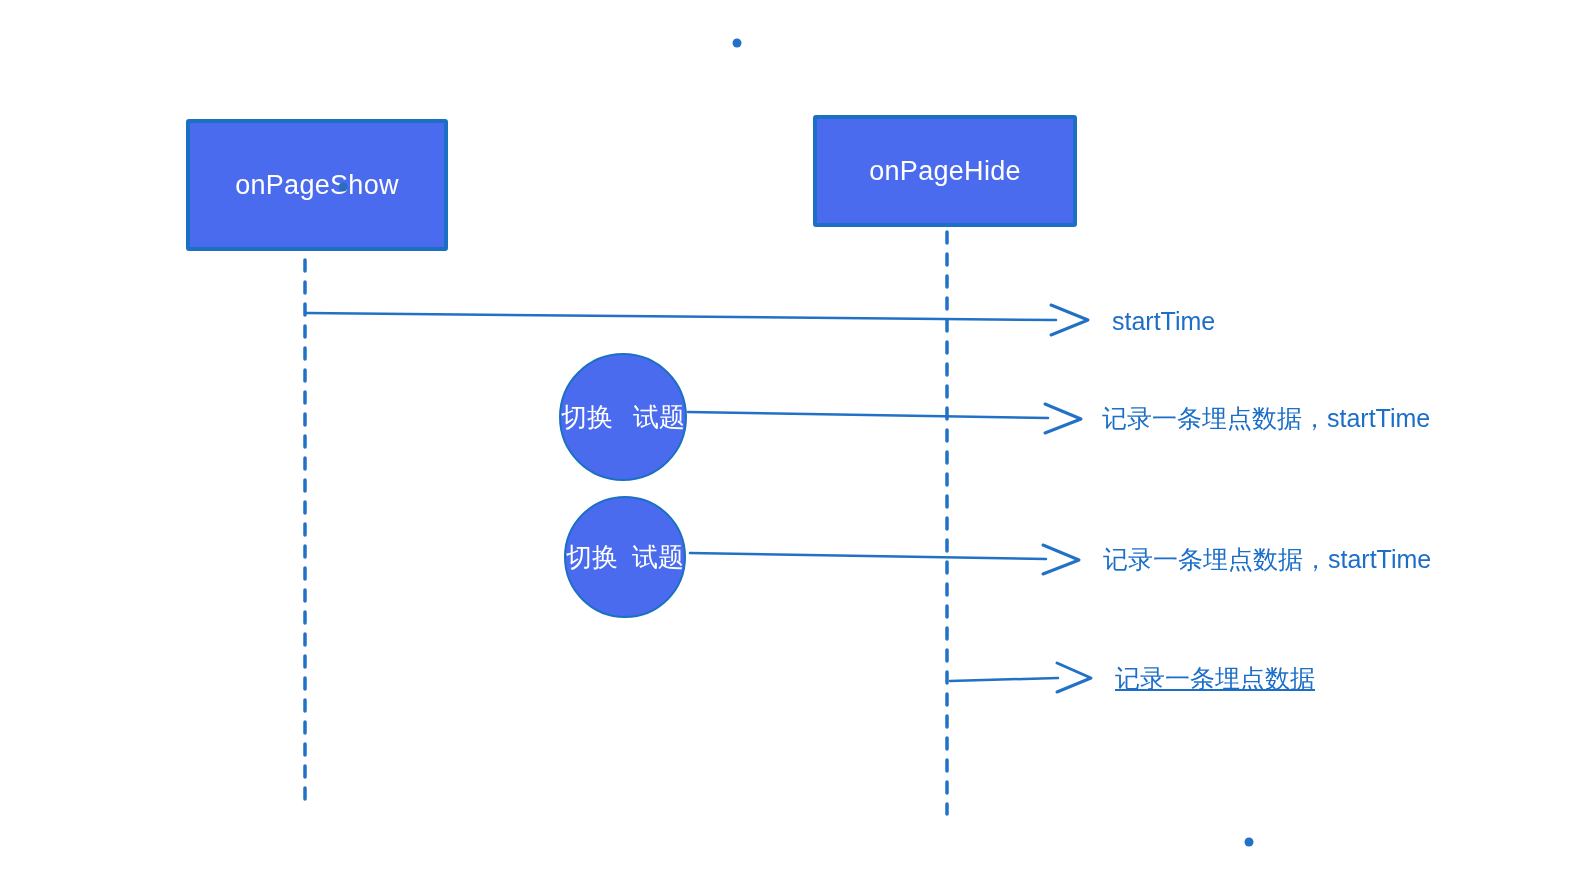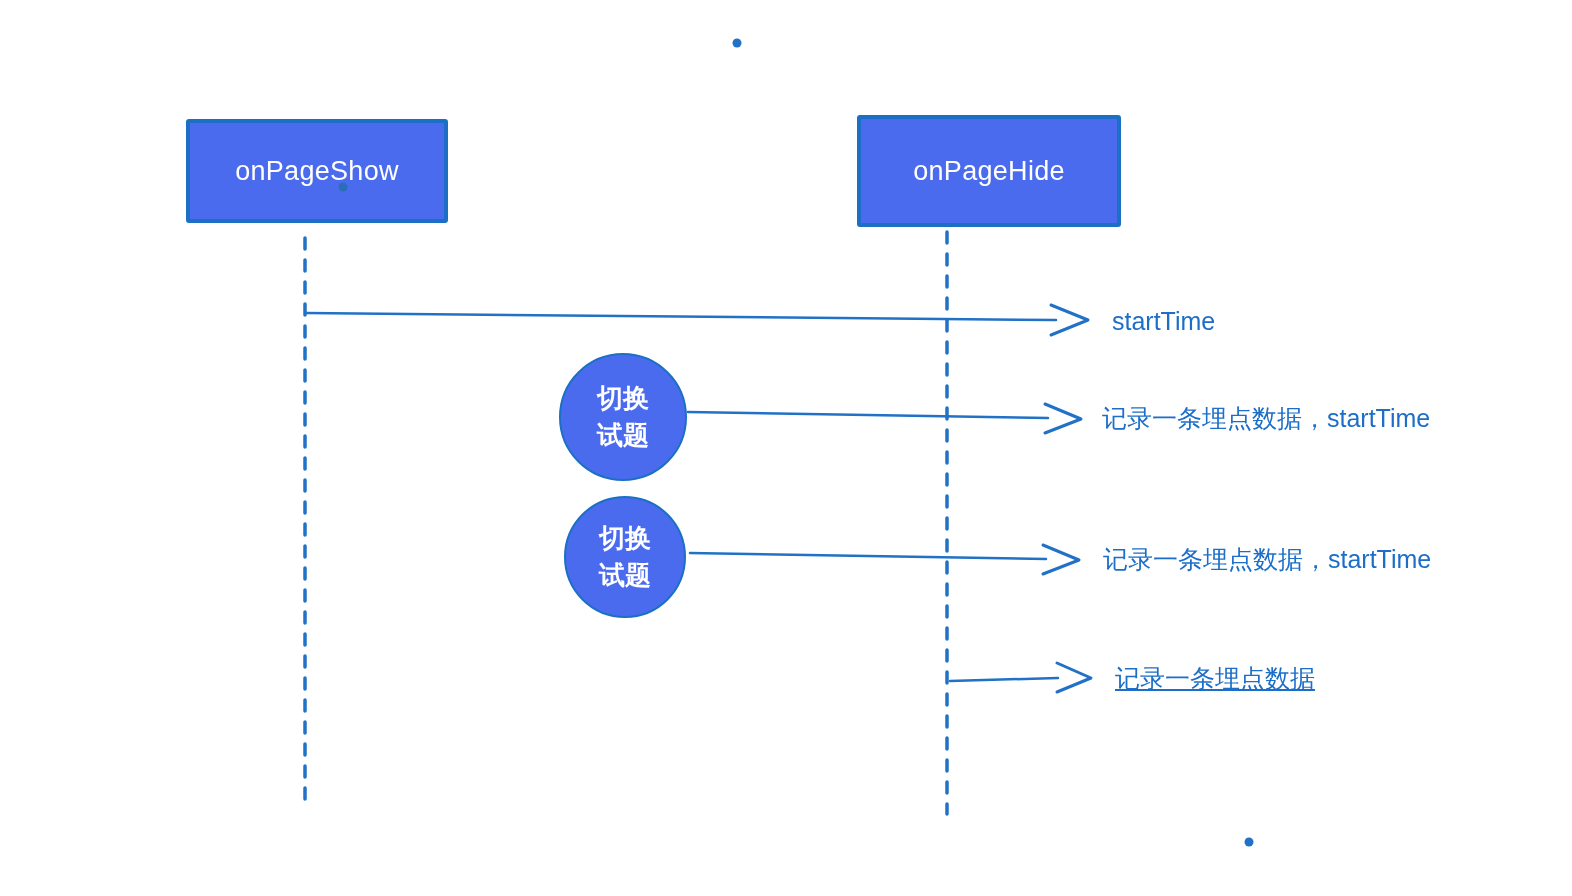--- a/index.html
+++ b/index.html
@@ -66,25 +66,24 @@
   }
   .event-circle {
     position: absolute;
     background: var(--box-fill);
     border: 2px solid var(--box-border);
     border-radius: 50%;
     color: var(--box-text);
     font-size: 26px;
     line-height: 37px;
     display: flex;
-    flex-direction: column;
+    flex-direction: row;
     align-items: center;
-    justify-content: center;
+    justify-content: space-between;
     text-align: center;
-    font-weight: bold;
   }
   .msg-label {
     position: absolute;
     color: var(--label-text);
     font-size: 25px;
     line-height: 32px;
     white-space: nowrap;
     transform: translateY(-50%);
   }
 </style>
@@ -115,29 +114,29 @@
 
     <g>
       <line class="msgline" x1="950" y1="681" x2="1058" y2="678"></line>
       <polyline class="arrowhead" points="1057,663 1091,678 1057,692"></polyline>
     </g>
 
     <circle class="dot" cx="737" cy="43" r="4.5"></circle>
     <circle class="dot" cx="1249" cy="842" r="4.5"></circle>
   </svg>
 
-  <div class="actor-box" style="left:186px; top:119px; width:262px; height:104px;">
+  <div class="actor-box" style="left:186px; top:119px; width:262px; height:132px;">
     <span>onPageShow</span>
   </div>
 
   <svg class="layer" style="pointer-events:none;" width="1572" height="896" viewBox="0 0 1572 896">
     <circle class="dot-dark" cx="343" cy="187" r="4.5"></circle>
   </svg>
 
-  <div class="actor-box" style="left:813px; top:115px; width:264px; height:112px;margin-left:44px;">
+  <div class="actor-box" style="left:813px; top:115px; width:264px; height:112px;">
     <span>onPageHide</span>
   </div>
 
   <div class="event-circle" style="left:559px; top:353px; width:128px; height:128px;">
     <span>切换</span>
     <span>试题</span>
   </div>
 
   <div class="event-circle" style="left:564px; top:496px; width:122px; height:122px;">
     <span>切换</span>

